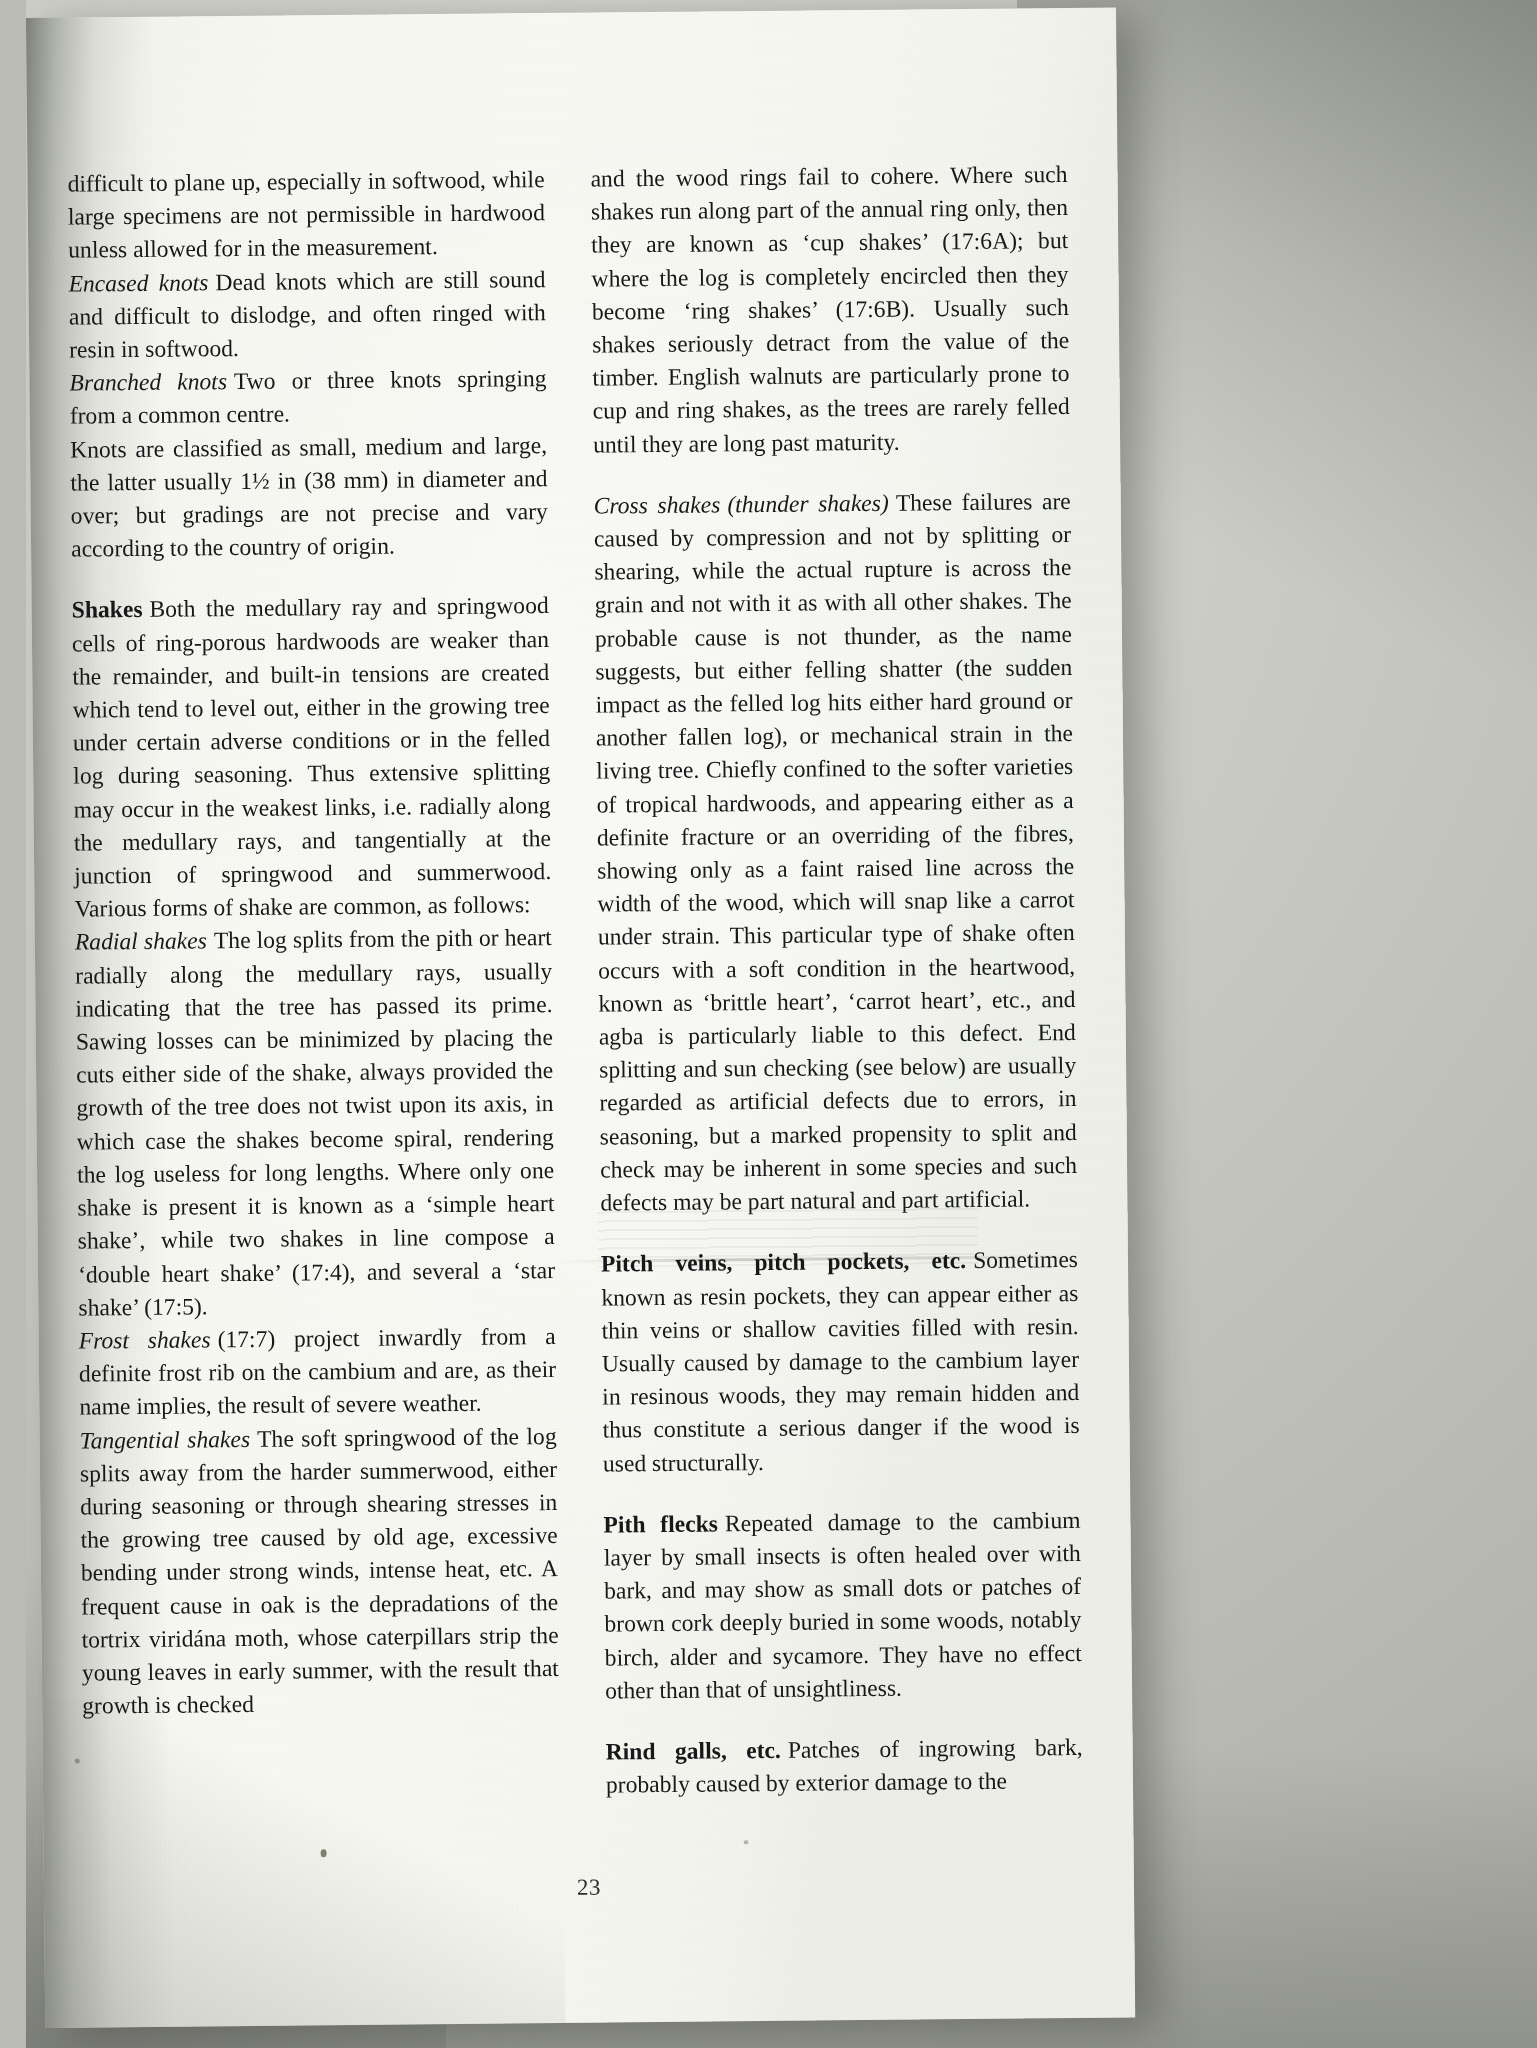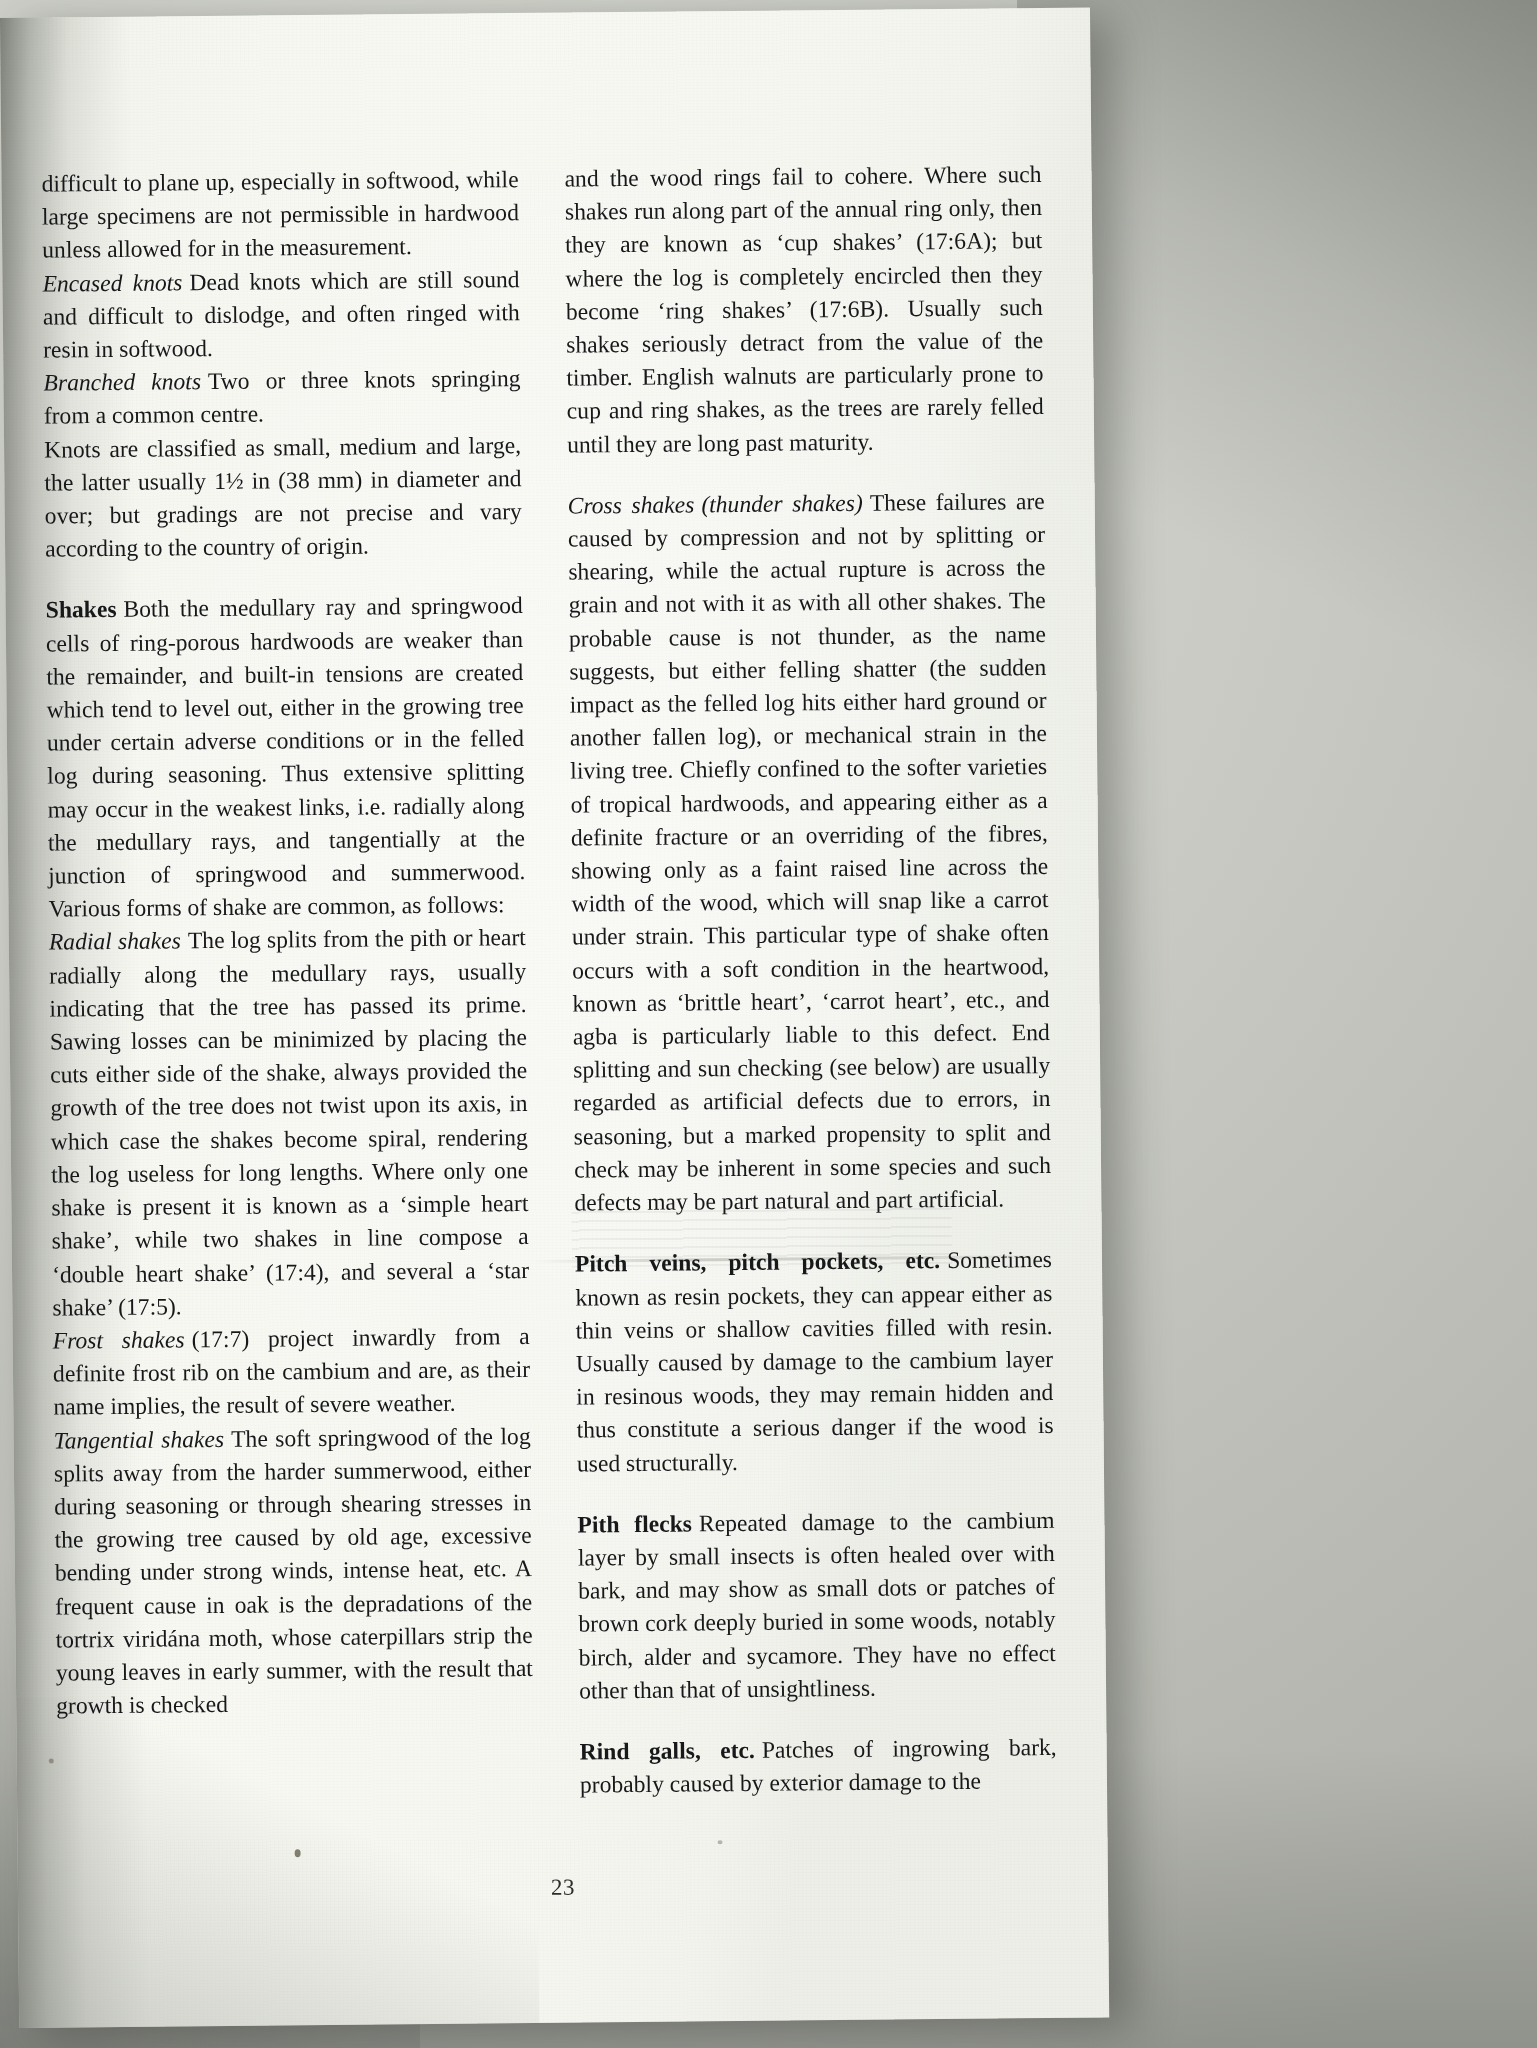--- a/index.html
+++ b/index.html
@@ -14,20 +14,21 @@
     font-family: "Liberation Serif", "DejaVu Serif", serif;
   }
 
   
   #scene {
     position: absolute;
     inset: 0;
     background:
       radial-gradient(ellipse 120% 90% at 30% 20%, #d9dbd4 0%, #c8cac3 45%, #aeb0a9 100%);
     overflow: hidden;
+    margin-left: 26px;
   }
 
   
   #backing-shadow-tr {
     position: absolute;
     right: 0; top: 0;
     width: 520px; height: 760px;
     background: linear-gradient(205deg, rgba(60,62,58,0.42) 0%, rgba(90,92,88,0.18) 38%, rgba(0,0,0,0) 70%);
     pointer-events: none;
   }

